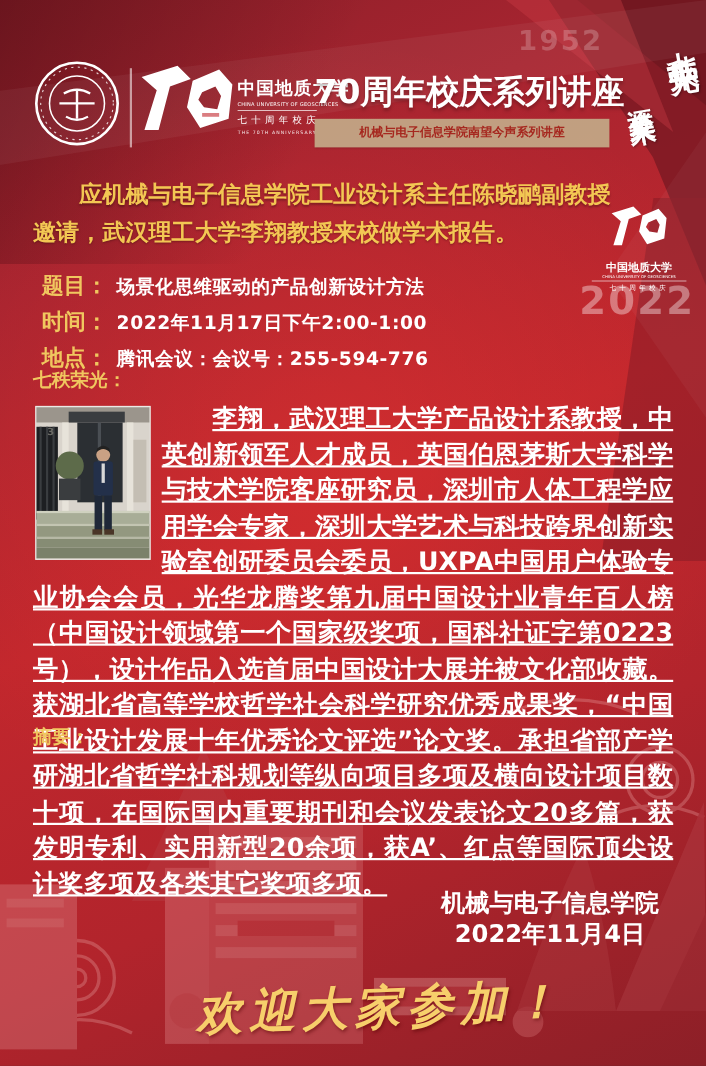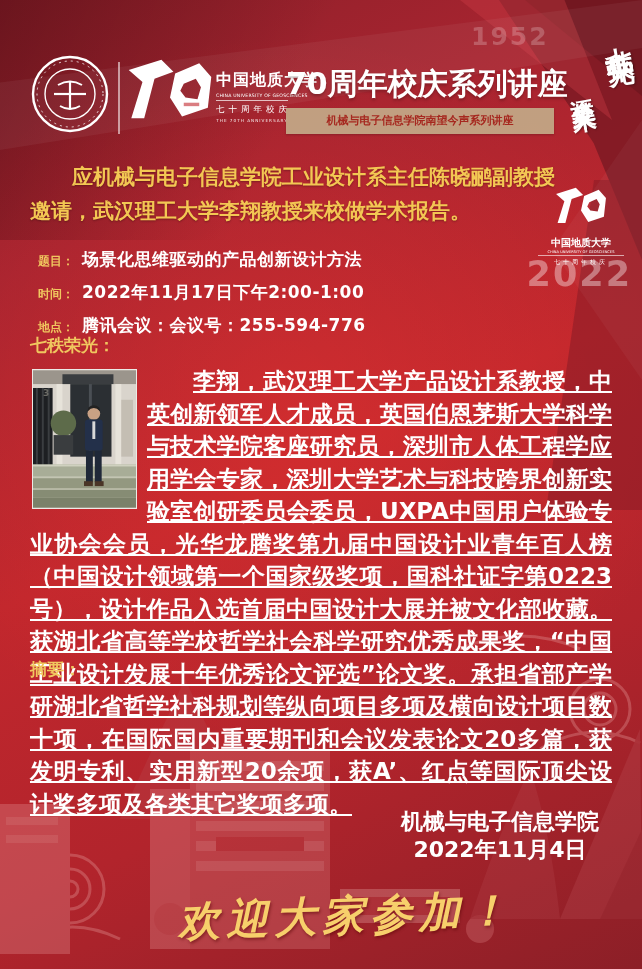--- a/index.html
+++ b/index.html
@@ -41,21 +41,21 @@
   .mini-logo{position:absolute;right:18px;top:186px;width:86px;text-align:center;color:#fff;}
   .mini-logo svg{width:52px;height:46px;}
   .mini-cn{font-size:10px;font-weight:bold;font-family:"DejaVu Serif","Liberation Serif",serif;white-space:nowrap;}
   .mini-en{font-size:3.6px;white-space:nowrap;border-bottom:1px solid rgba(255,255,255,.6);padding-bottom:1px;}
   .mini-sub{font-size:6px;letter-spacing:3px;margin-top:2px;white-space:nowrap;}
   .year-2022{position:absolute;right:10px;top:254px;color:rgba(255,255,255,.38);font-size:35px;font-weight:bold;letter-spacing:2px;}
   
   .invitation{position:absolute;left:30px;top:160px;width:538px;margin:0;color:#f3c753;font-size:21px;font-weight:bold;line-height:34px;text-indent:2em;text-shadow:0 1px 2px rgba(0,0,0,.3);}
   .details{position:absolute;left:38px;top:243px;width:520px;}
   .detail-row{height:33px;line-height:33px;white-space:nowrap;}
-  .d-label{color:#f0c75f;font-size:12px;font-weight:bold;margin-right:8px;font-family:Liberation Mono, monospace;}
+  .d-label{color:#f0c75f;font-size:20px;font-weight:bold;margin-right:8px;}
   .d-value{color:#fff;font-size:17px;font-weight:bold;letter-spacing:.5px;}
   .sec-label{color:#f0c75f;font-size:17px;font-weight:bold;}
   .bio{position:absolute;left:30px;top:334px;width:582px;}
   .bio-body{margin-top:8px;}
   .photo{float:left;width:105px;height:140px;margin:4px 10px 4px 2px;border:1px solid rgba(255,255,255,.5);position:relative;background:#d9d4cc;}
   .photo svg{display:block;width:100%;height:100%;}
   .photo .num{position:absolute;left:10px;top:18px;color:#6b6b66;font-size:9px;font-weight:bold;}
   .bio p,.abstract p{margin:0;color:#fff;font-size:23px;font-weight:bold;line-height:32.5px;text-indent:2em;text-align:justify;text-decoration:underline;}
   .abstract{position:absolute;left:30px;top:658px;width:582px;}
   .abstract p{line-height:35px;margin-top:8px;}

